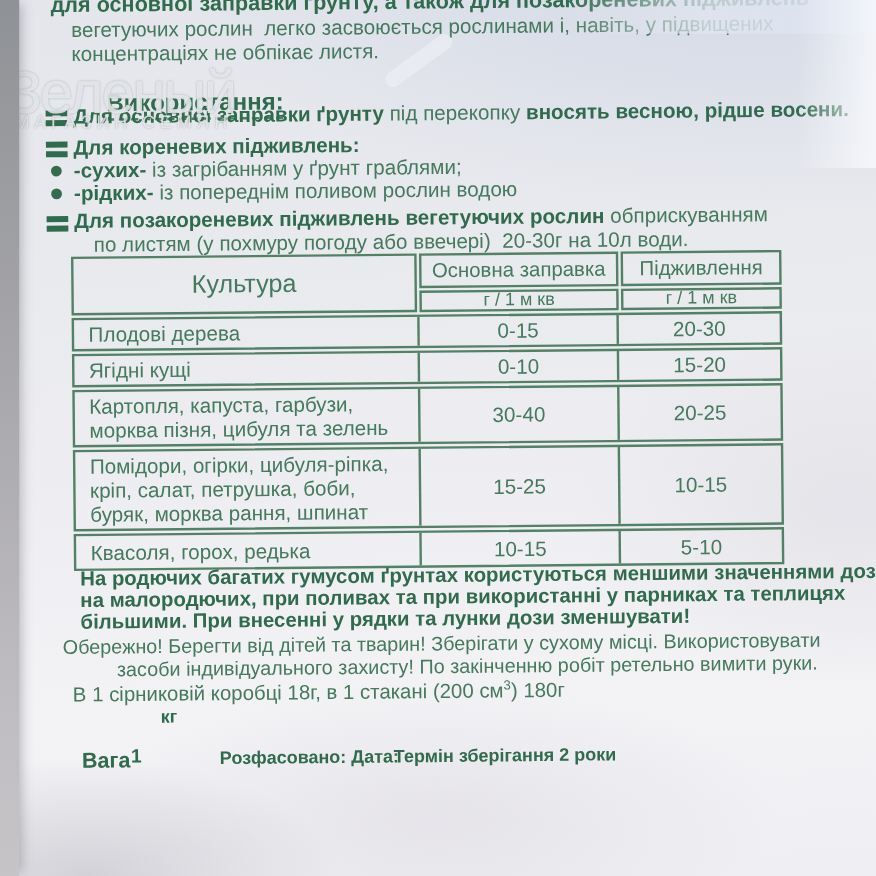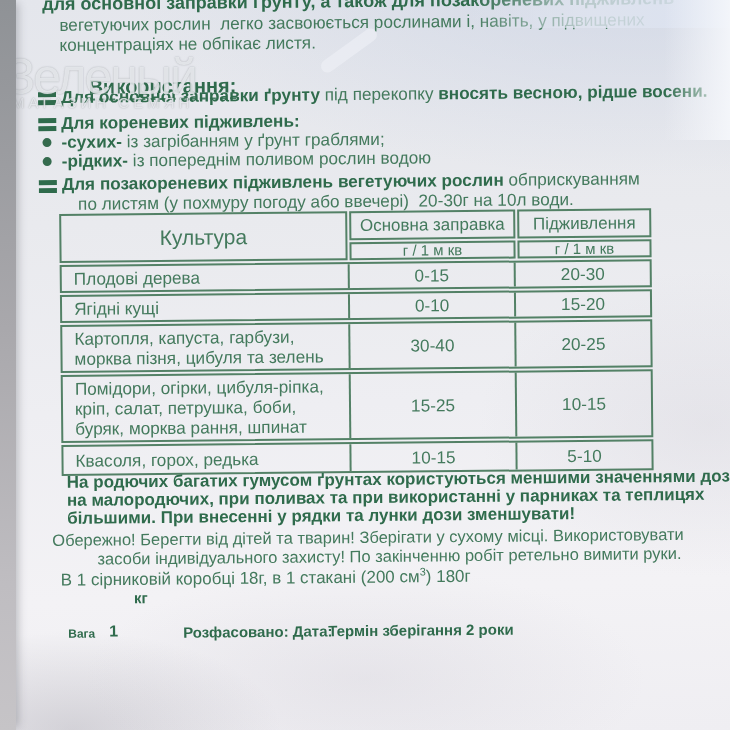--- a/index.html
+++ b/index.html
@@ -136,21 +136,21 @@
 
     <div class="line b" style="left:65px; top:470px; font-size:17px">На родючих багатих гумусом ґрунтах користуються меншими значеннями доз;</div>
     <div class="line b" style="left:65px; top:488px; font-size:17px">на малородючих, при поливах та при використанні у парниках та теплицях</div>
     <div class="line b" style="left:65px; top:506px; font-size:17px">більшими. При внесенні у рядки та лунки дози зменшувати!</div>
 
     <div class="line" style="left:50px; top:527px; font-size:16.5px">Обережно! Берегти від дітей та тварин! Зберігати у сухому місці. Використовувати</div>
     <div class="line" style="left:95px; top:546px; font-size:16.5px">засоби індивідуального захисту! По закінченню робіт ретельно вимити руки.</div>
 
     <div class="line" style="left:58px; top:562px; font-size:17px"><span>В 1 сірниковій коробці 18г, в 1 стакані (200 см</span><sup>3</sup><span>) 180г</span></div>
 
-    <div class="line b" style="left:65px; top:621px; font-size:12px">Вага</div>
+    <div class="line b" style="left:65px; top:621px; font-size:18px">Вага</div>
     <div class="line b" style="left:106px; top:619px; font-size:16px">1</div>
     <div class="line b" style="left:131px; top:586px; font-size:15px">кг</div>
     <div class="line b" style="left:180px; top:621px; font-size:15px">Розфасовано: Дата:</div>
     <div class="line b" style="left:325px; top:621px; font-size:15px">Термін зберігання 2 роки</div>
 
   </div>
 
   <div class="watermark">
     <div class="wm-top">Зеленый</div>
     <div class="wm-tagline">МАГАЗИН СЕМЯН</div>

